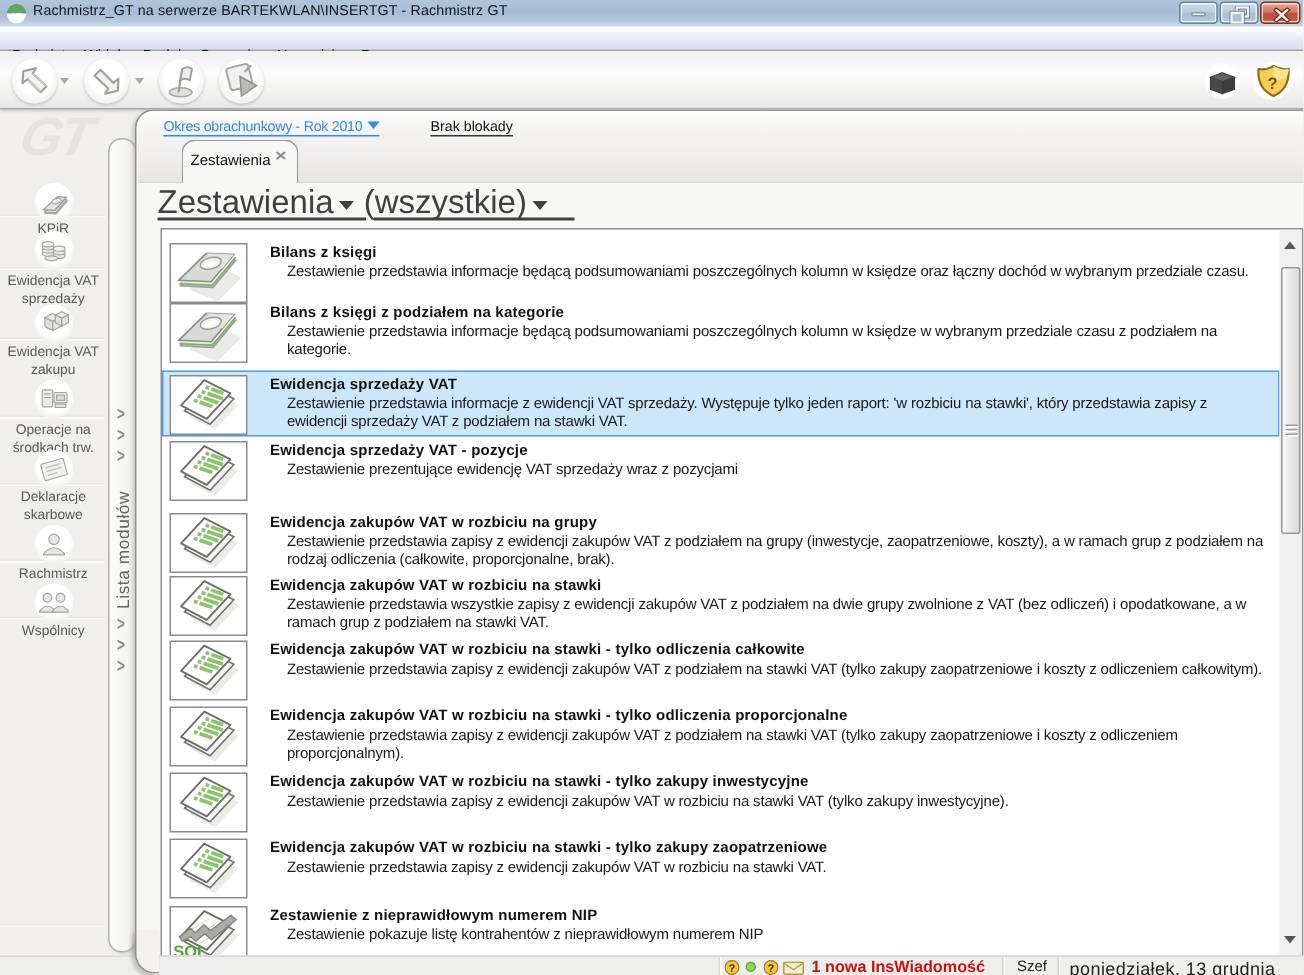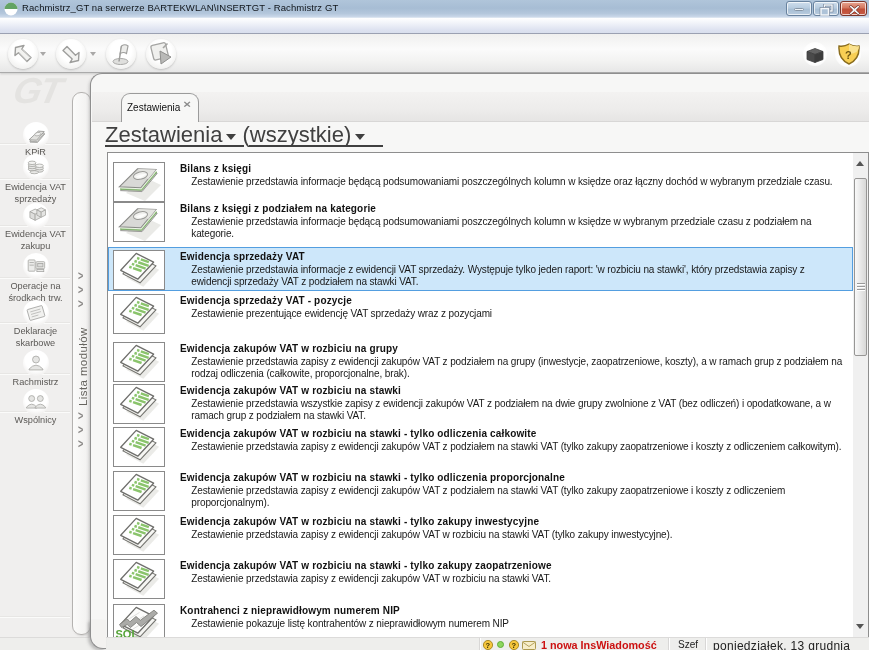--- a/index.html
+++ b/index.html
@@ -160,20 +160,24 @@
 <div id="strip">
  <span class="chev" style="top:178px">&gt;</span>
     <span class="chev" style="top:192px">&gt;</span>
     <span class="chev" style="top:206px">&gt;</span>
  <div id="striptext">Lista modułów</div>
  <span class="chev" style="top:318px">&gt;</span>
     <span class="chev" style="top:332px">&gt;</span>
     <span class="chev" style="top:346px">&gt;</span>
 </div>
 <div id="panel">
+ <div id="linkbar">
+  <span id="lnk1">Okres obrachunkowy - Rok 2010<b></b></span>
+  <span id="lnk2">Brak blokady</span>
+ </div>
  <div id="tabstrip">
       <div id="tab">
         <span class="lbl">Zestawienia</span>
         <span id="tabx">×</span>
       </div>
     </div>
  <div id="heading"><span class="seg">Zestawienia<span class="tri"></span></span>&nbsp;<span class="seg">(wszystkie)<span class="tri"></span></span></div>
  <div class="hul" style="left:14px;top:71px;width:139px"></div>
  <div class="hul" style="left:157.5px;top:71px;width:134px"></div>
  <div id="list">
@@ -245,21 +249,21 @@
 <div class="ribox"><svg width="50" height="38" viewBox="0 0 50 38">
             <use href="#ic_rep"></use>
           </svg></div>
 <div class="rtitle">Ewidencja zakupów VAT w rozbiciu na stawki - tylko zakupy zaopatrzeniowe</div>
 <div class="rdesc">Zestawienie przedstawia zapisy z ewidencji zakupów VAT w rozbiciu na stawki VAT.</div>
 </div>
 <div class="row" style="top:449px">
 <div class="ribox"><svg width="50" height="38" viewBox="0 0 50 38">
             <use href="#ic_sql"></use>
           </svg></div>
-<div class="rtitle">Kontrahenci z nieprawidłowym numerem NIP</div>
+<div class="rtitle">Zestawienie z nieprawidłowym numerem NIP</div>
 <div class="rdesc">Zestawienie pokazuje listę kontrahentów z nieprawidłowym numerem NIP</div>
 </div>
 <div id="sbar">
 <div class="sarrow" style="top:8px;border-bottom:5px solid #555"></div>
 <div id="sthumb">
           <div class="grip" style="top:104px"></div>
           <div class="grip" style="top:107px"></div>
           <div class="grip" style="top:110px"></div>
         </div>
 <div class="sarrow" style="top:471px;border-top:5px solid #555"></div>

